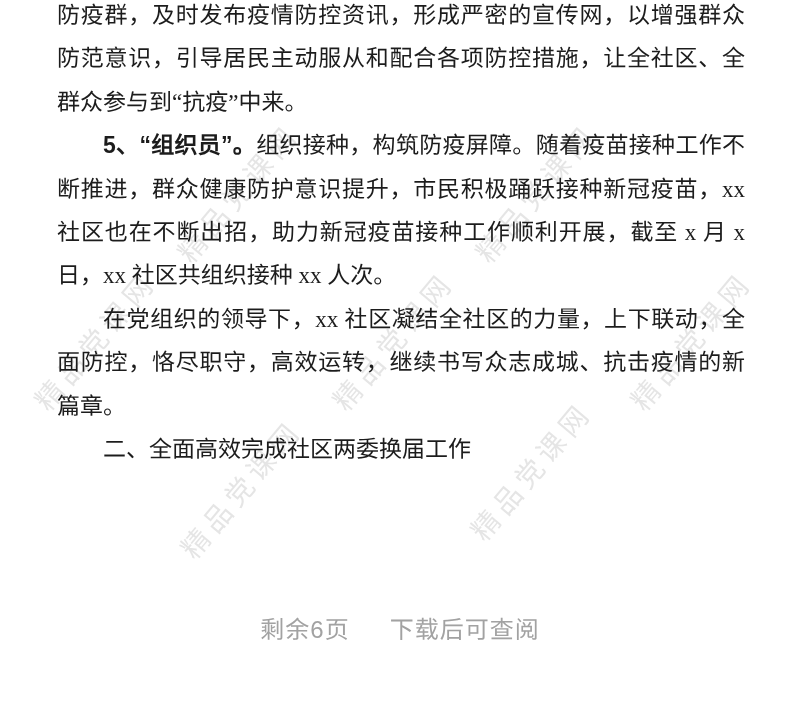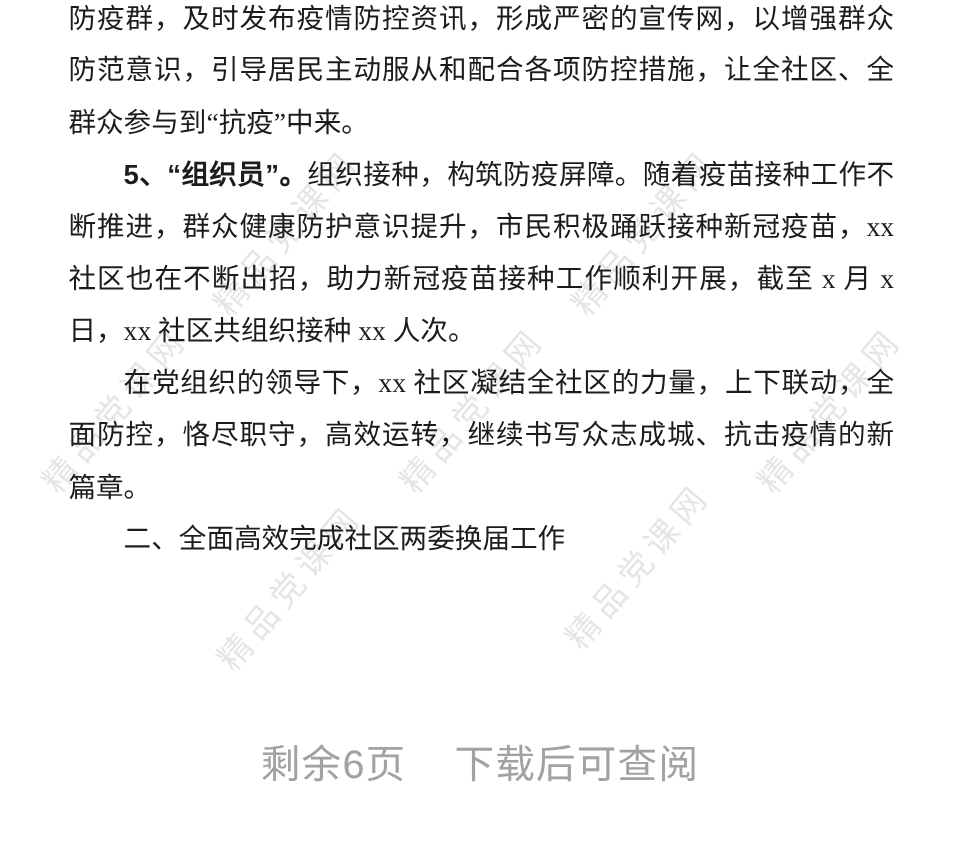--- a/index.html
+++ b/index.html
@@ -62,21 +62,21 @@
 
   
   .page-footer {
     position: absolute;
     left: 0;
     top: 610px;
     width: 800px;
     z-index: 2;
     text-align: center;
     font-family: "Liberation Sans", "DejaVu Sans", sans-serif;
-    font-size: 33px;
+    font-size: 24px;
     color: #a2a2a2;
     letter-spacing: 1px;
     white-space: nowrap;
   }
   .page-footer .hint {
     margin-left: 40px;
   }
 </style>
 </head>
 <body>

